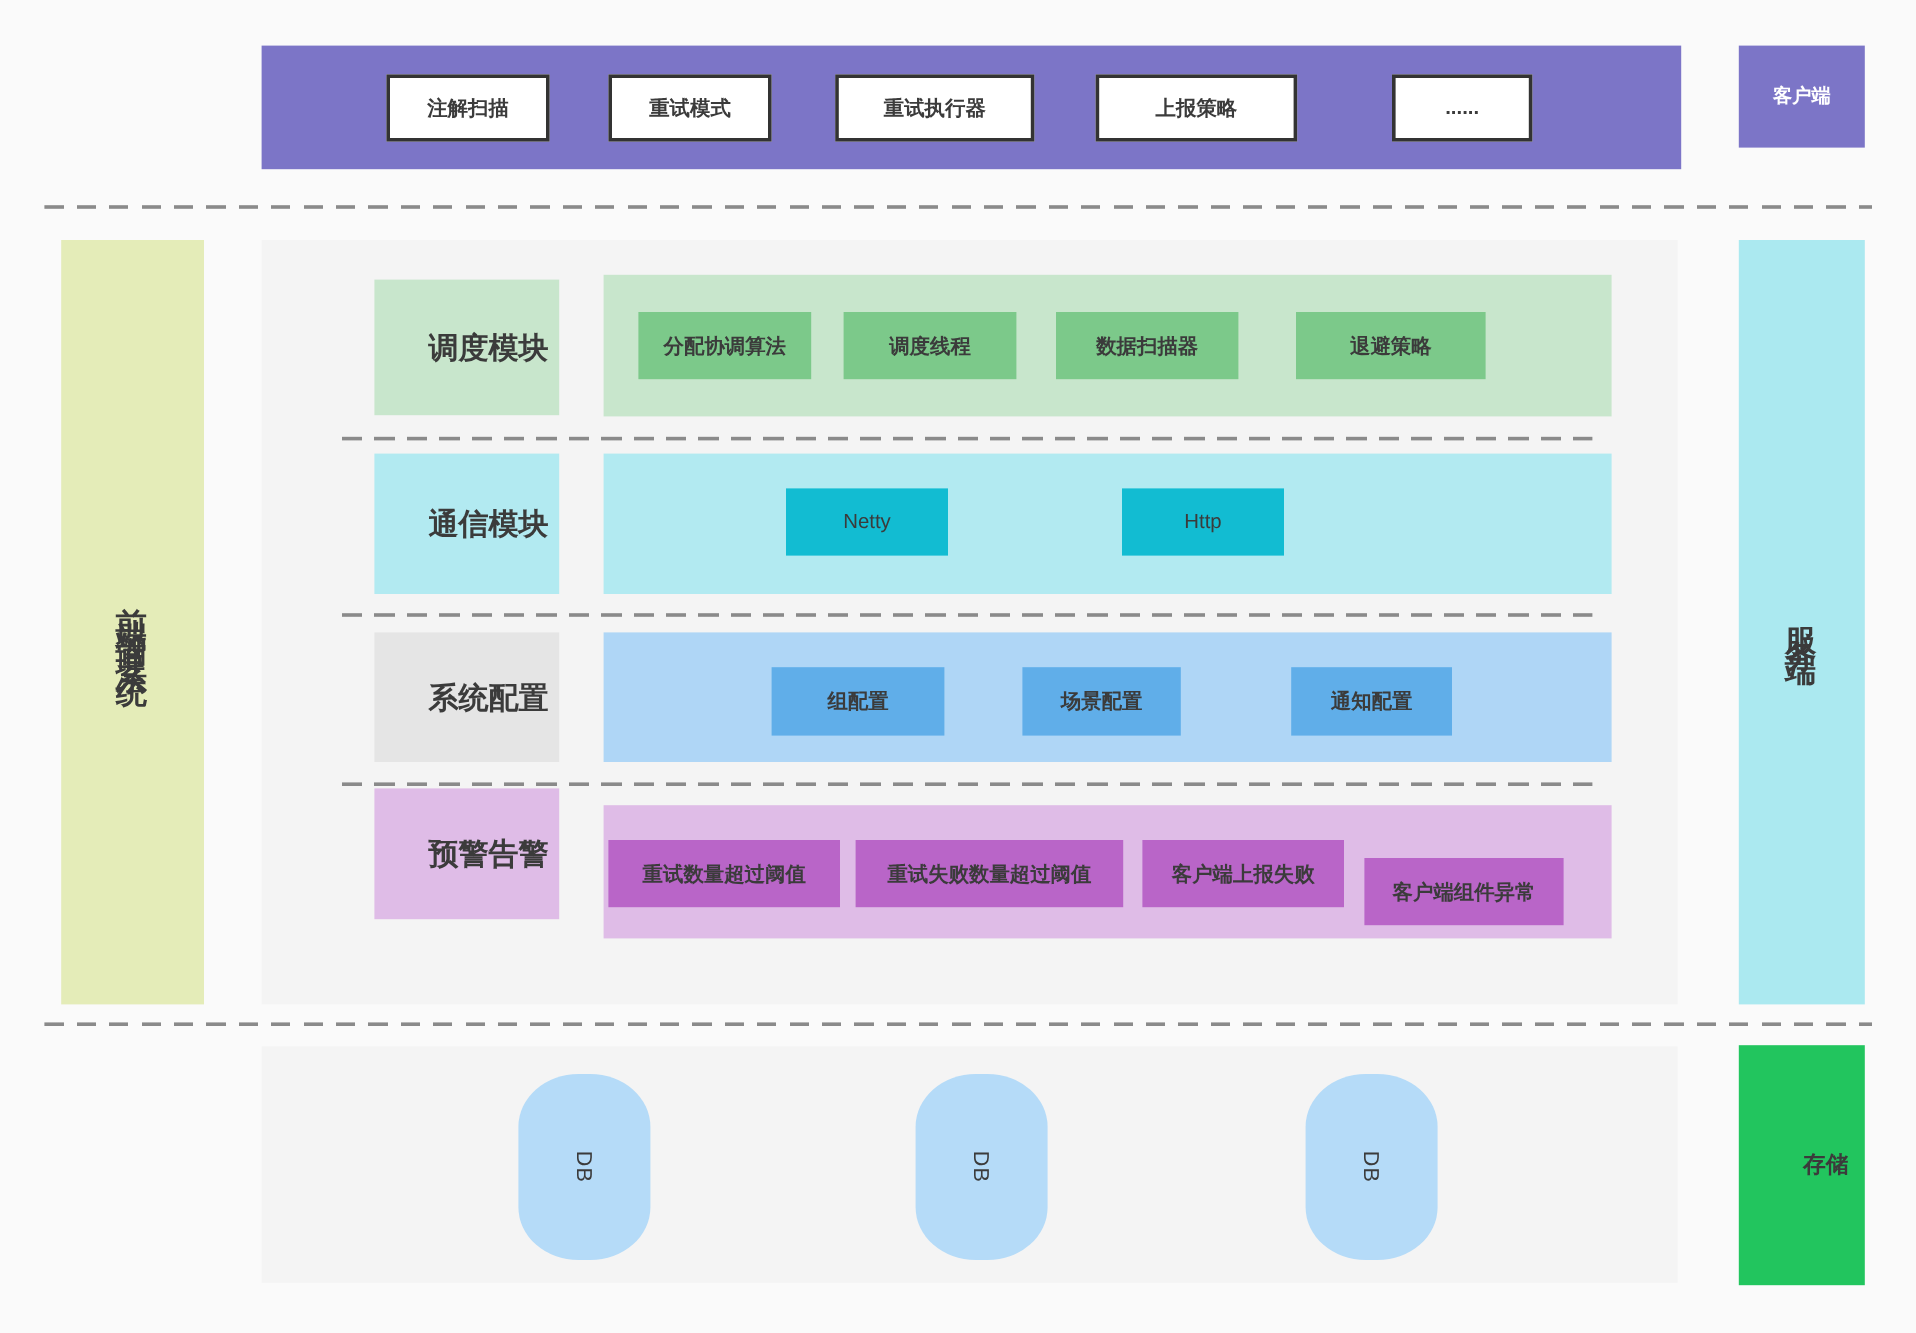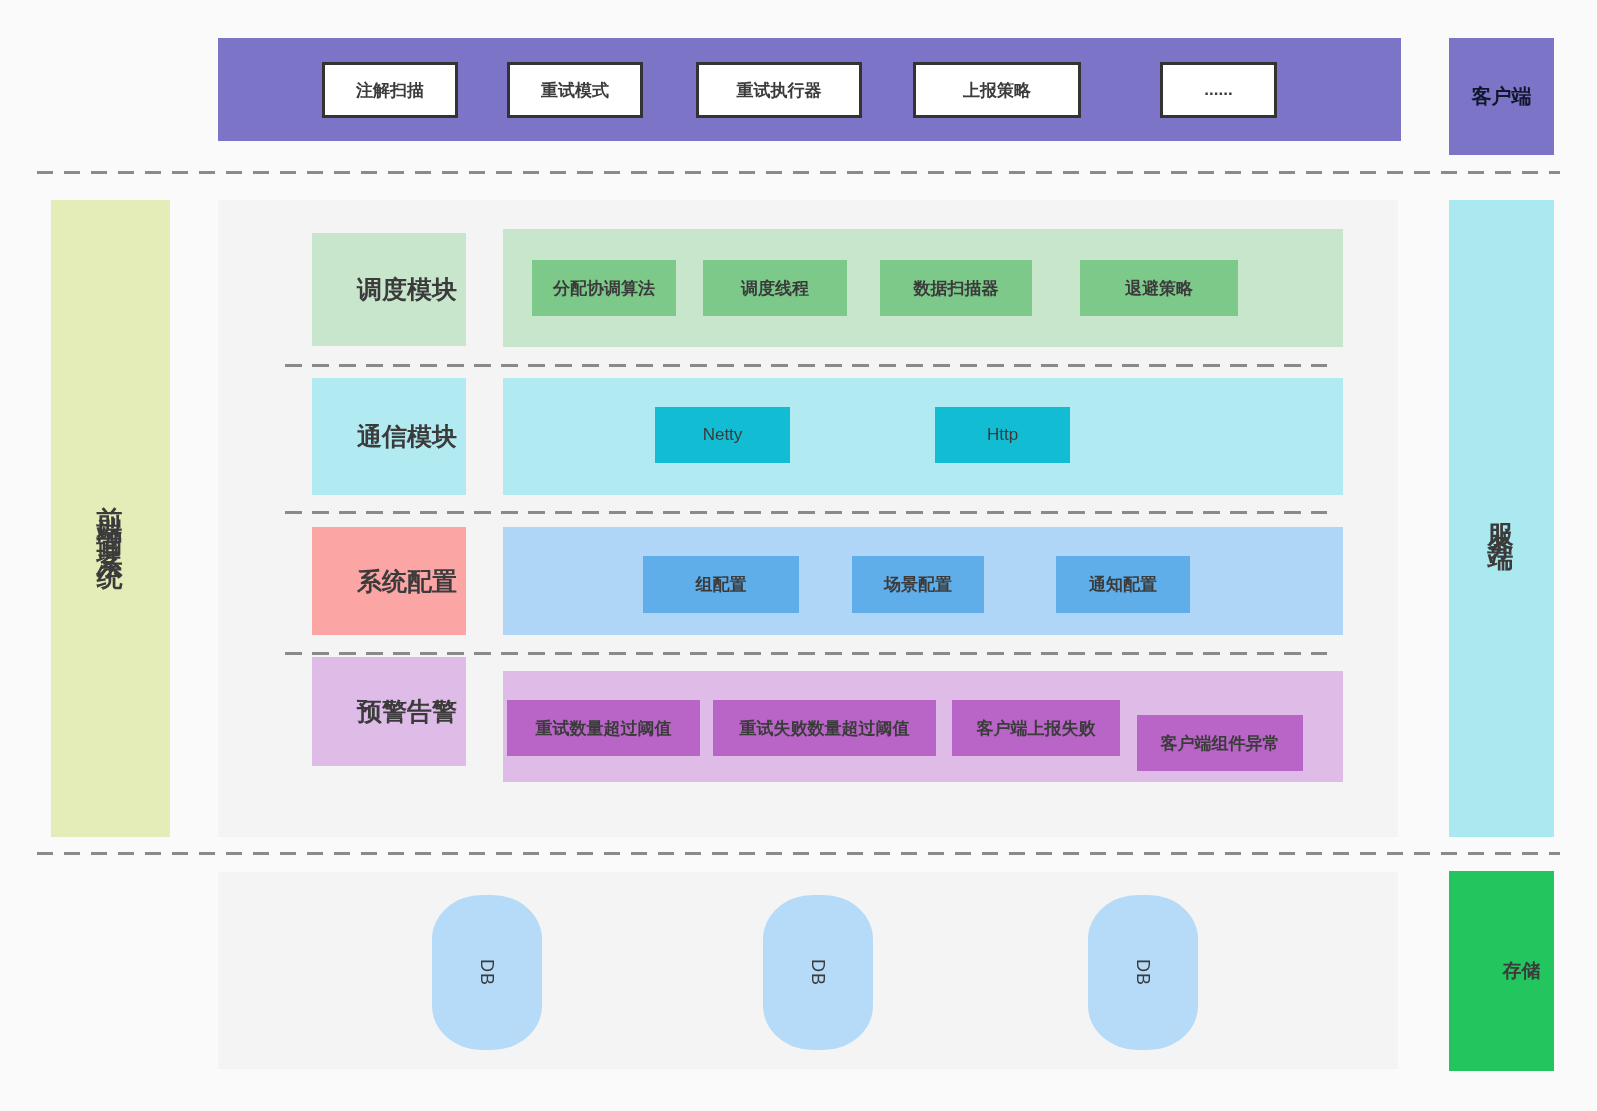--- a/index.html
+++ b/index.html
@@ -35,22 +35,22 @@
     display: flex;
     align-items: center;
     justify-content: center;
   }
   .wbox-1 { left: 104px; width: 136px; }
   .wbox-2 { left: 289px; width: 136px; }
   .wbox-3 { left: 478px; width: 166px; }
   .wbox-4 { left: 695px; width: 168px; }
   .wbox-5 { left: 942px; width: 117px; }
   .client-label {
-    left: 1449px; top: 38px; width: 105px; height: 117px;
-    color: #0f172a; font-size: 20px; font-weight: bold;
+    left: 1449px; top: 38px; width: 105px; height: 85px;
+    color: #ffffff; font-size: 16px; font-weight: bold;
   }
   
   .dash {
     height: 3px;
     background: repeating-linear-gradient(to right, #8a8a8a 0 16px, transparent 16px 27px);
   }
   .dash-top    { left: 37px;  top: 171px; width: 1523px; }
   .dash-bottom { left: 37px;  top: 852px; width: 1523px; }
   .dash-row    { left: 285px; width: 1042px;
     background: repeating-linear-gradient(to right, #8a8a8a 0 17px, transparent 17px 27px);
@@ -97,21 +97,21 @@
   .pan-4 { top: 671px; height: 111px; }
   
   .i-1a { left: 532px;  top: 260px; width: 144px; }
   .i-1b { left: 703px;  top: 260px; width: 144px; }
   .i-1c { left: 880px;  top: 260px; width: 152px; }
   .i-1d { left: 1080px; top: 260px; width: 158px; }
   
   .i-2a { left: 655px; top: 407px; width: 135px; }
   .i-2b { left: 935px; top: 407px; width: 135px; }
   
-  .i-3a { left: 643px;  top: 556px; width: 156px; height: 57px; }
+  .i-3a { left: 643px;  top: 556px; width: 144px; height: 57px; }
   .i-3b { left: 852px;  top: 556px; width: 132px; height: 57px; }
   .i-3c { left: 1056px; top: 556px; width: 134px; height: 57px; }
   
   .i-4a { left: 507px;  top: 700px; width: 193px; }
   .i-4b { left: 713px;  top: 700px; width: 223px; }
   .i-4c { left: 952px;  top: 700px; width: 168px; }
   .i-4d { left: 1137px; top: 700px; width: 166px; margin-top: 15px; }
   
   .bottom-panel { left: 218px; top: 872px; width: 1180px; height: 197px; background: #f4f4f4; }
   .db-cylinder {
@@ -172,25 +172,25 @@
 
   <div class="abs dash dash-row r1"></div>
 
   <div class="abs center row-label lab-2" style="background: rgb(178, 234, 241);">通信模块</div>
   <div class="abs row-panel pan-2" style="background: rgb(178, 234, 241);"></div>
   <div class="item latin i-2a" style="background: rgb(18, 188, 210);">Netty</div>
   <div class="item latin i-2b" style="background: rgb(18, 188, 210);">Http</div>
 
   <div class="abs dash dash-row r2"></div>
 
-  <div class="abs center row-label lab-3" style="background: #fca5a5;">系统配置</div>
+  <div class="abs center row-label lab-3" style="background: #e5e5e5;">系统配置</div>
   <div class="abs row-panel pan-3" style="background: rgb(175, 214, 246);"></div>
   <div class="item i-3a" style="background: rgb(96, 174, 233);">组配置</div>
   <div class="item i-3b" style="background: rgb(96, 174, 233);">场景配置</div>
-  <div class="item i-3c" style="background: rgb(96, 174, 233);">通知配置</div>
+  <div class="item i-3c" style="background: rgb(96, 174, 233); margin-left: 20px;">通知配置</div>
 
   <div class="abs dash dash-row r3"></div>
 
   <div class="abs center row-label lab-4" style="background: rgb(223, 188, 231);">预警告警</div>
   <div class="abs row-panel pan-4" style="background: rgb(223, 188, 231);"></div>
   <div class="item i-4a" style="background: rgb(185, 101, 200);">重试数量超过阈值</div>
   <div class="item i-4c" style="background: rgb(185, 101, 200);">客户端上报失败</div>
   <div class="item i-4b" style="background: rgb(185, 101, 200);">重试失败数量超过阈值</div>
   <div class="item i-4d" style="background: rgb(185, 101, 200);">客户端组件异常</div>
 

